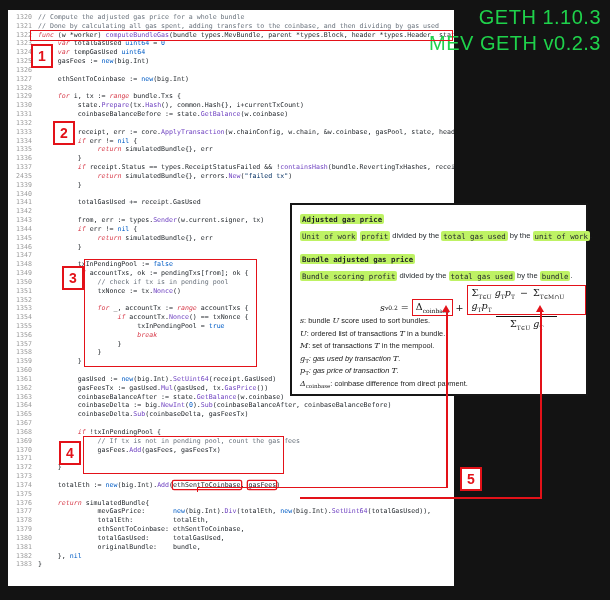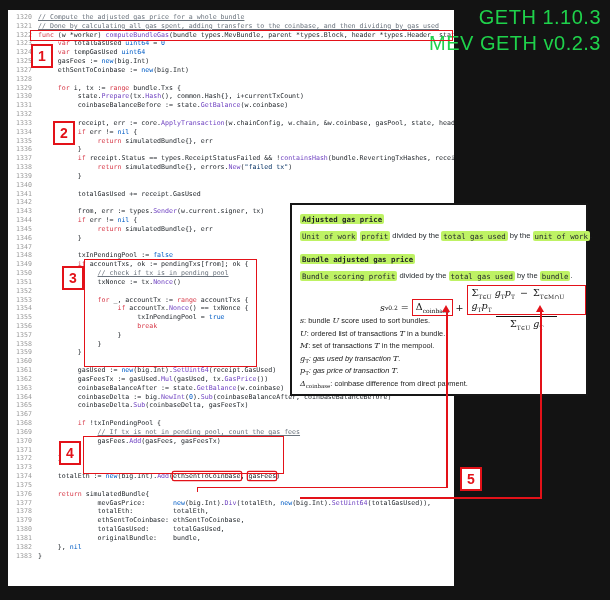--- a/index.html
+++ b/index.html
@@ -11,24 +11,24 @@
   .code-panel{
     position:absolute;left:8px;top:10px;width:446px;height:576px;
     background:#ffffff;overflow:hidden;z-index:1;
     padding:3px 0 0 2px;box-sizing:border-box;
   }
   .cl{height:8.84px;line-height:8.84px;white-space:pre;
       font-family:"DejaVu Sans Mono",monospace;font-size:6.6px;color:#24292e;}
   .ln{display:inline-block;width:22px;text-align:right;margin-right:6px;
       color:#9b9b9b;}
   .cc{white-space:pre;}
-  .tok-kw{color:#d73a49;}
+  .tok-kw{color:#d73a49;font-style:italic;}
   .tok-bi{color:#005cc5;text-align:center;}
   .tok-fn{color:#6f42c1;}
-  .tok-com{color:#6a737d;text-decoration:underline;}
+  .tok-com{color:#6a737d;}
   .tok-str{color:#032f62;}
   .tokbox{box-shadow:0 0 0 1.3px #e31219;border-radius:1px;}
   
   .geth{
     position:absolute;right:9px;top:4px;text-align:right;z-index:5;
     color:#1fd24b;font-size:20px;font-weight:400;line-height:26px;
     letter-spacing:0.5px;
   }
   
   .rbox{position:absolute;border:1.5px solid #e31219;z-index:10;box-sizing:border-box;}
@@ -74,32 +74,33 @@
 <body>
 
 <div class="code-panel">
   <div>
       <div class="cl"><span class="ln">1320</span><span class="cc"><span class="tok-com">// Compute the adjusted gas price for a whole bundle</span></span></div>
       <div class="cl"><span class="ln">1321</span><span class="cc"><span class="tok-com">// Done by calculating all gas spent, adding transfers to the coinbase, and then dividing by gas used</span></span></div>
       <div class="cl"><span class="ln">1322</span><span class="cc"><span class="tok-kw">func</span> (w *worker) <span class="tok-fn">computeBundleGas</span>(bundle types.MevBundle, parent *types.Block, header *types.Header, state *state.StateDB, gasPool *core.GasPool) (simulatedBundle, error) {</span></div>
       <div class="cl"><span class="ln">1323</span><span class="cc">     <span class="tok-kw">var</span> totalGasUsed <span class="tok-bi">uint64</span> = <span class="tok-bi">0</span></span></div>
       <div class="cl"><span class="ln">1324</span><span class="cc">     <span class="tok-kw">var</span> tempGasUsed <span class="tok-bi">uint64</span></span></div>
       <div class="cl"><span class="ln">1325</span><span class="cc">     gasFees := <span class="tok-bi">new</span>(big.Int)</span></div>
+      <div class="cl"><span class="ln">1326</span><span class="cc"></span></div>
       <div class="cl"><span class="ln">1327</span><span class="cc">     ethSentToCoinbase := <span class="tok-bi">new</span>(big.Int)</span></div>
       <div class="cl"><span class="ln">1328</span><span class="cc"></span></div>
       <div class="cl"><span class="ln">1329</span><span class="cc">     <span class="tok-kw">for</span> i, tx := <span class="tok-kw">range</span> bundle.Txs {</span></div>
       <div class="cl"><span class="ln">1330</span><span class="cc">          state.<span class="tok-fn">Prepare</span>(tx.<span class="tok-fn">Hash</span>(), common.Hash{}, i+currentTxCount)</span></div>
       <div class="cl"><span class="ln">1331</span><span class="cc">          coinbaseBalanceBefore := state.<span class="tok-fn">GetBalance</span>(w.coinbase)</span></div>
       <div class="cl"><span class="ln">1332</span><span class="cc"></span></div>
       <div class="cl"><span class="ln">1333</span><span class="cc">          receipt, err := core.<span class="tok-fn">ApplyTransaction</span>(w.chainConfig, w.chain, &amp;w.coinbase, gasPool, state, header, tx, &amp;tempGasUsed, *w.chain.())</span></div>
       <div class="cl"><span class="ln">1334</span><span class="cc">          <span class="tok-kw">if</span> err != <span class="tok-bi">nil</span> {</span></div>
       <div class="cl"><span class="ln">1335</span><span class="cc">               <span class="tok-kw">return</span> simulatedBundle{}, err</span></div>
       <div class="cl"><span class="ln">1336</span><span class="cc">          }</span></div>
       <div class="cl"><span class="ln">1337</span><span class="cc">          <span class="tok-kw">if</span> receipt.Status == types.ReceiptStatusFailed &amp;&amp; !<span class="tok-fn">containsHash</span>(bundle.RevertingTxHashes, receipt.TxHash) {</span></div>
-      <div class="cl"><span class="ln">1338</span><span class="cc">               <span class="tok-kw">return</span> simulatedBundle{}, errors.<span class="tok-fn">New</span>(<span class="tok-str">"failed tx"</span>)</span></div>
+      <div class="cl"><span class="ln">2435</span><span class="cc">               <span class="tok-kw">return</span> simulatedBundle{}, errors.<span class="tok-fn">New</span>(<span class="tok-str">"failed tx"</span>)</span></div>
       <div class="cl"><span class="ln">1339</span><span class="cc">          }</span></div>
       <div class="cl"><span class="ln">1340</span><span class="cc"></span></div>
       <div class="cl"><span class="ln">1341</span><span class="cc">          totalGasUsed += receipt.GasUsed</span></div>
       <div class="cl"><span class="ln">1342</span><span class="cc"></span></div>
       <div class="cl"><span class="ln">1343</span><span class="cc">          from, err := types.<span class="tok-fn">Sender</span>(w.current.signer, tx)</span></div>
       <div class="cl"><span class="ln">1344</span><span class="cc">          <span class="tok-kw">if</span> err != <span class="tok-bi">nil</span> {</span></div>
       <div class="cl"><span class="ln">1345</span><span class="cc">               <span class="tok-kw">return</span> simulatedBundle{}, err</span></div>
       <div class="cl"><span class="ln">1346</span><span class="cc">          }</span></div>
       <div class="cl"><span class="ln">1347</span><span class="cc"></span></div>
       <div class="cl"><span class="ln">1348</span><span class="cc">          txInPendingPool := <span class="tok-bi">false</span></span></div>

